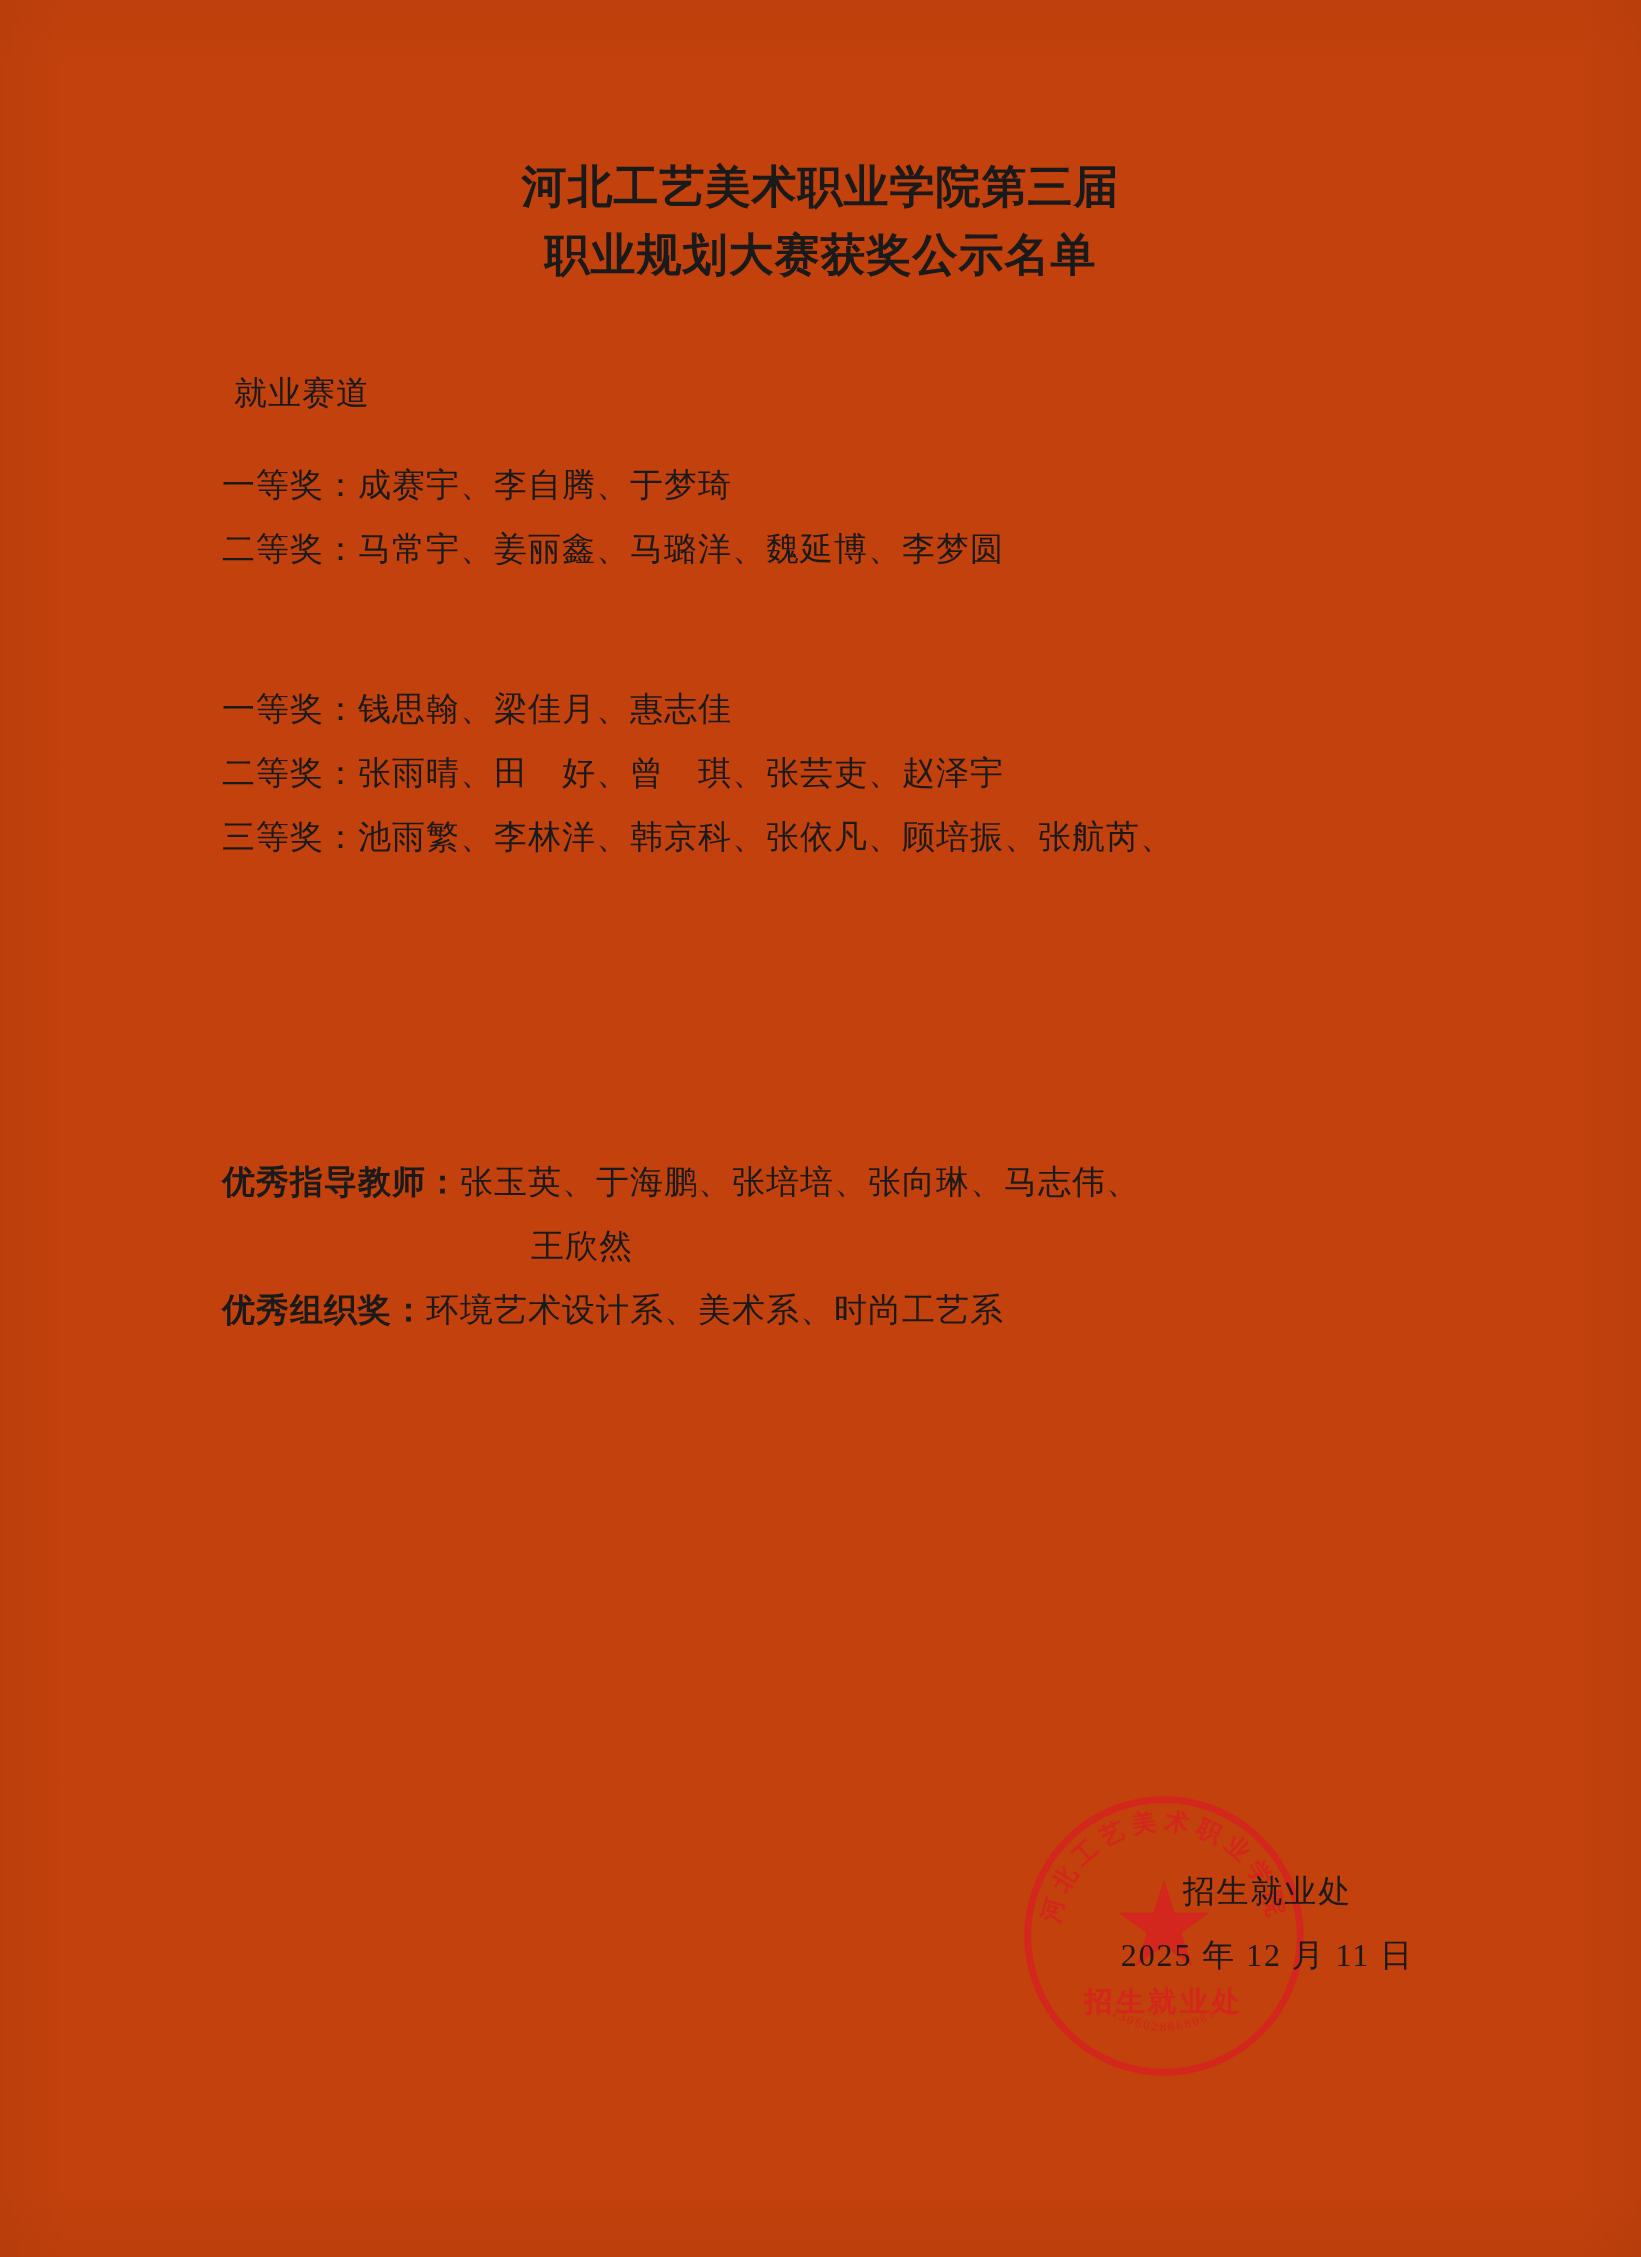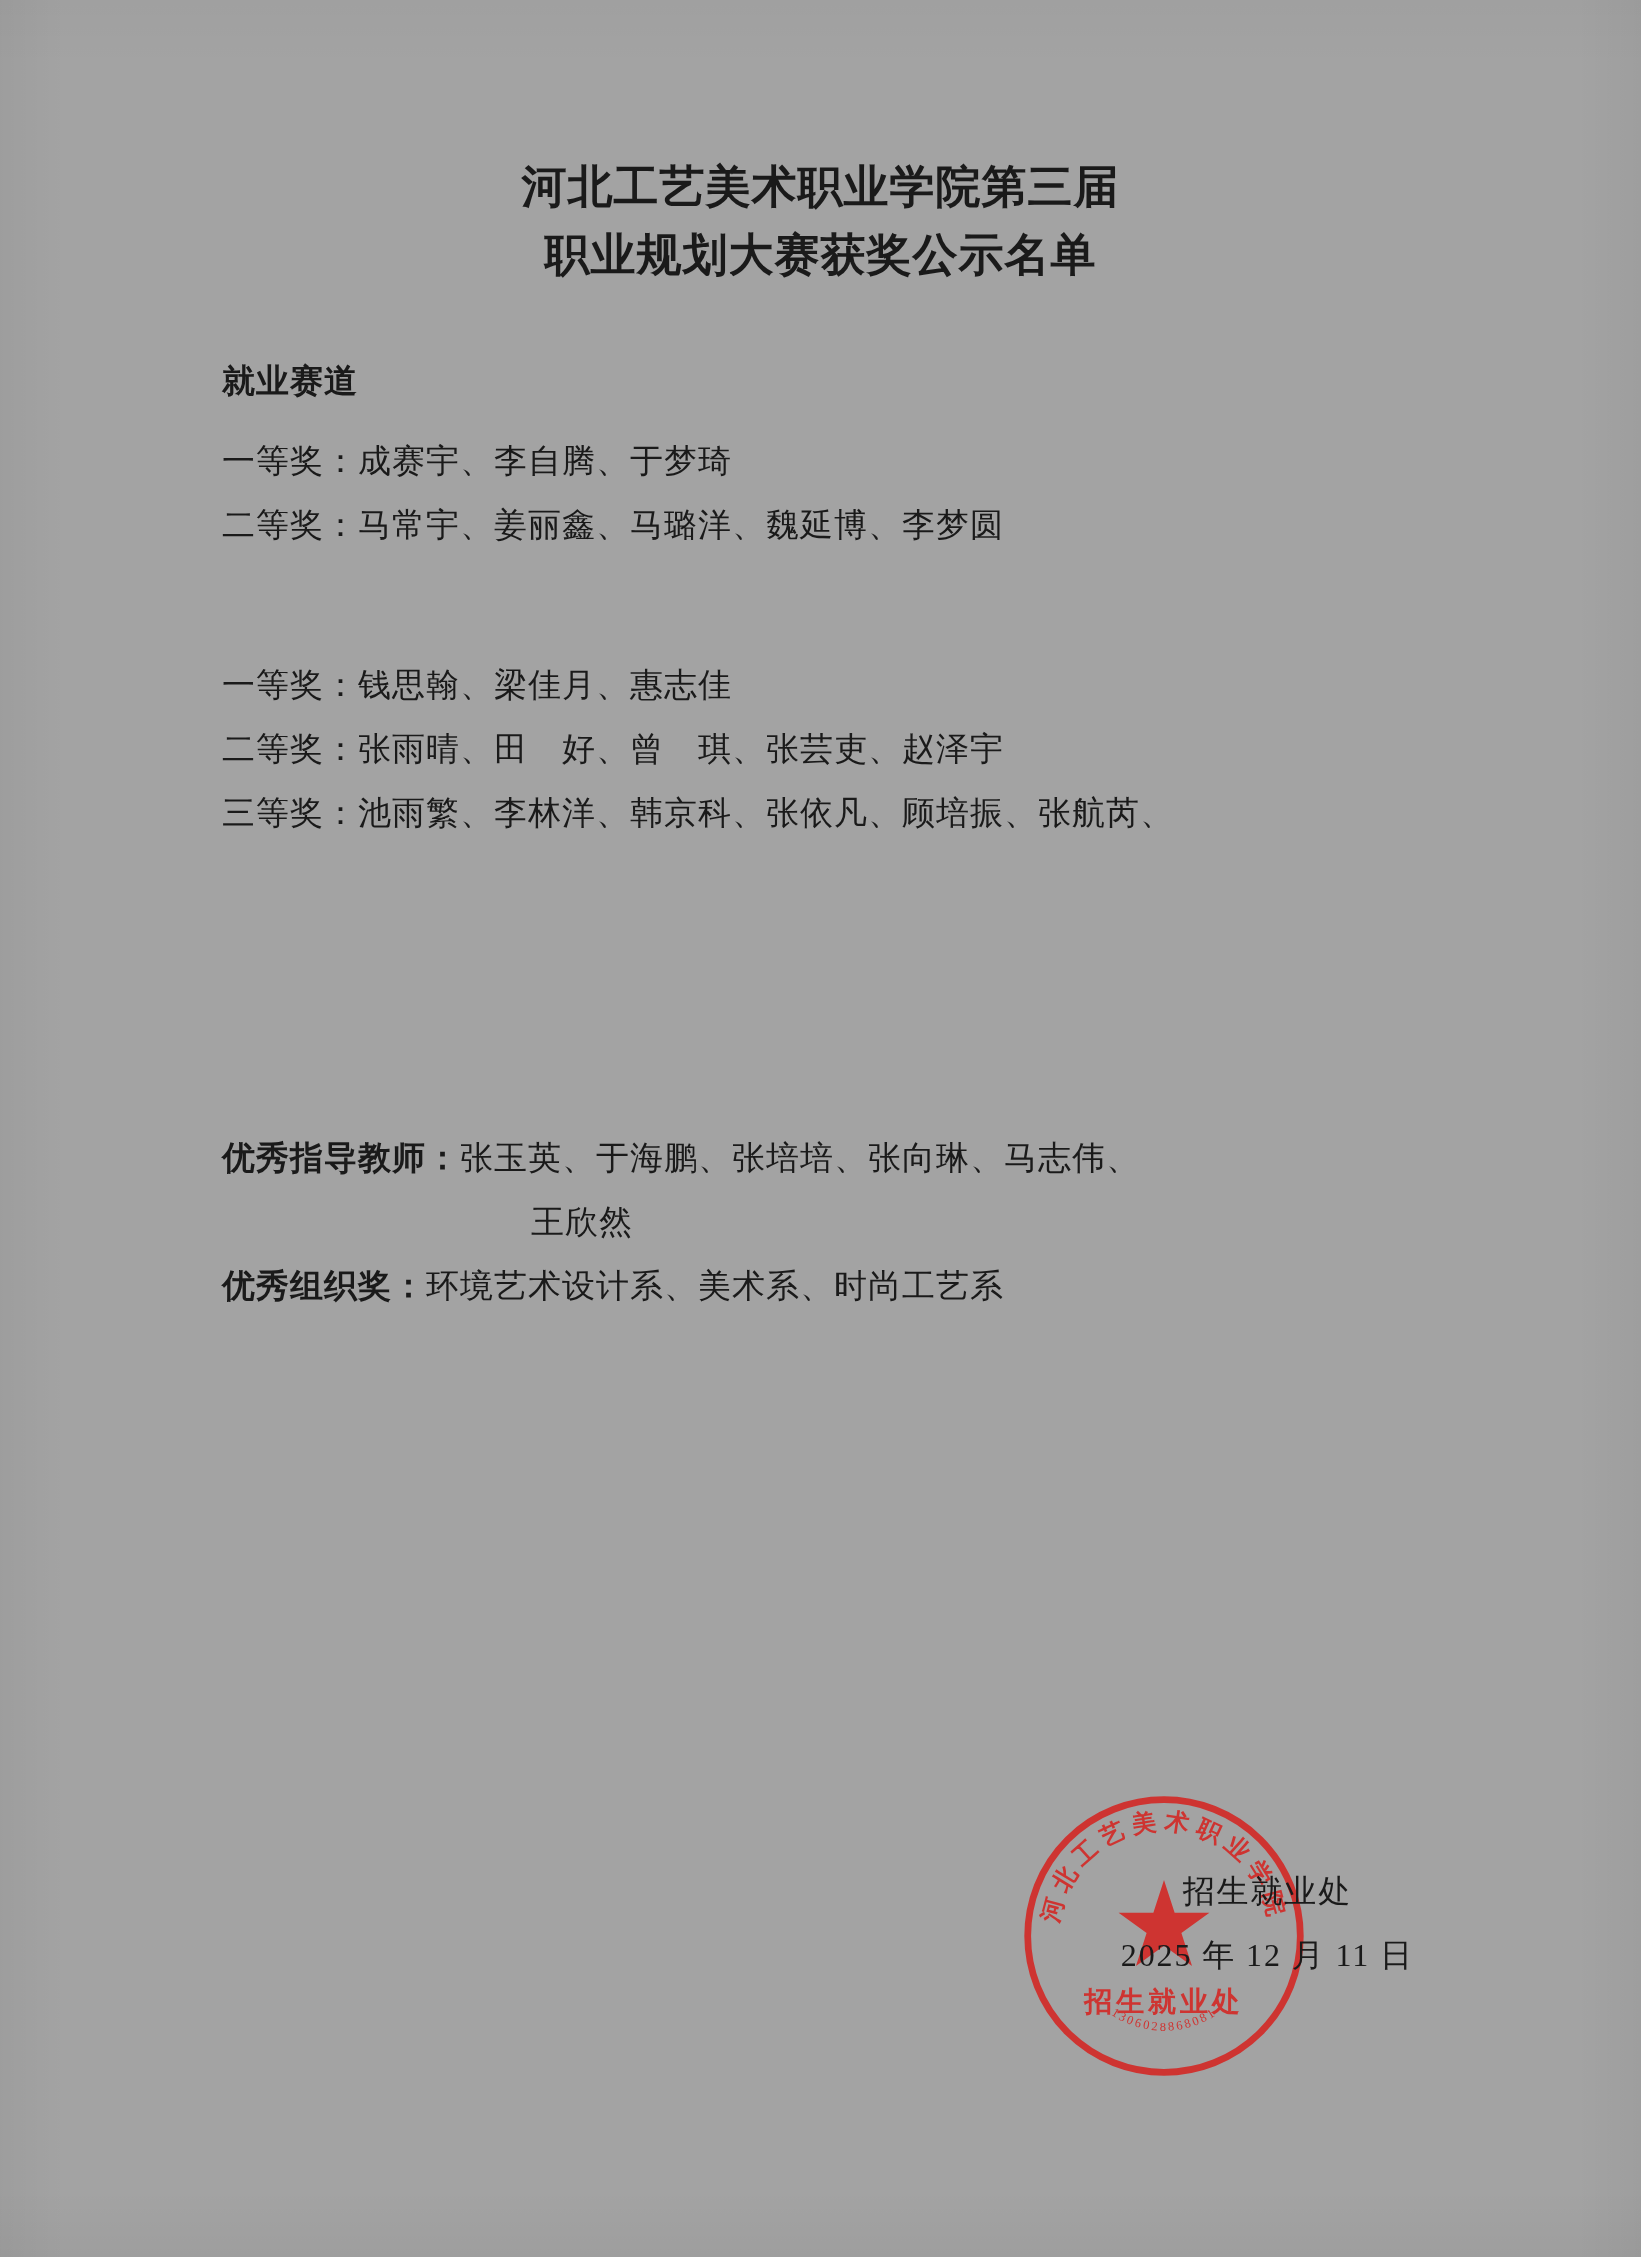--- a/index.html
+++ b/index.html
@@ -11,21 +11,21 @@
     width: 1641px;
     height: 2257px;
     position: relative;
     font-family: "Liberation Serif", "DejaVu Serif", serif;
     color: #1a1a1a;
     overflow: hidden;
   }
   .page {
     position: absolute;
     inset: 0;
-    background: #a3a3a3;
+    background: #c2410c;
   }
   
   .page::before {
     content: "";
     position: absolute;
     inset: 0;
     background:
       linear-gradient(to right, rgba(0,0,0,0.035), rgba(0,0,0,0) 4%, rgba(0,0,0,0) 96%, rgba(0,0,0,0.03)),
       linear-gradient(to bottom, rgba(0,0,0,0.02), rgba(0,0,0,0) 3%, rgba(0,0,0,0) 97%, rgba(0,0,0,0.03));
     pointer-events: none;
@@ -45,24 +45,24 @@
     padding-top: 154px;
     font-family: "Liberation Serif", "DejaVu Serif", serif;
   }
   .doc-title .line2 {
     display: block;
   }
   .section {
     margin-top: 0;
   }
   .section-heading {
-    font-weight: bold;
+    font-weight: normal;
     font-size: 33px;
     letter-spacing: 1px;
-    margin: 0;
+    margin: 12px;
   }
   .award-line {
     font-size: 33px;
     line-height: 1.95;
     letter-spacing: 1px;
     margin: 0;
     white-space: pre-wrap;
   }
   .indent-line {
     font-size: 33px;

